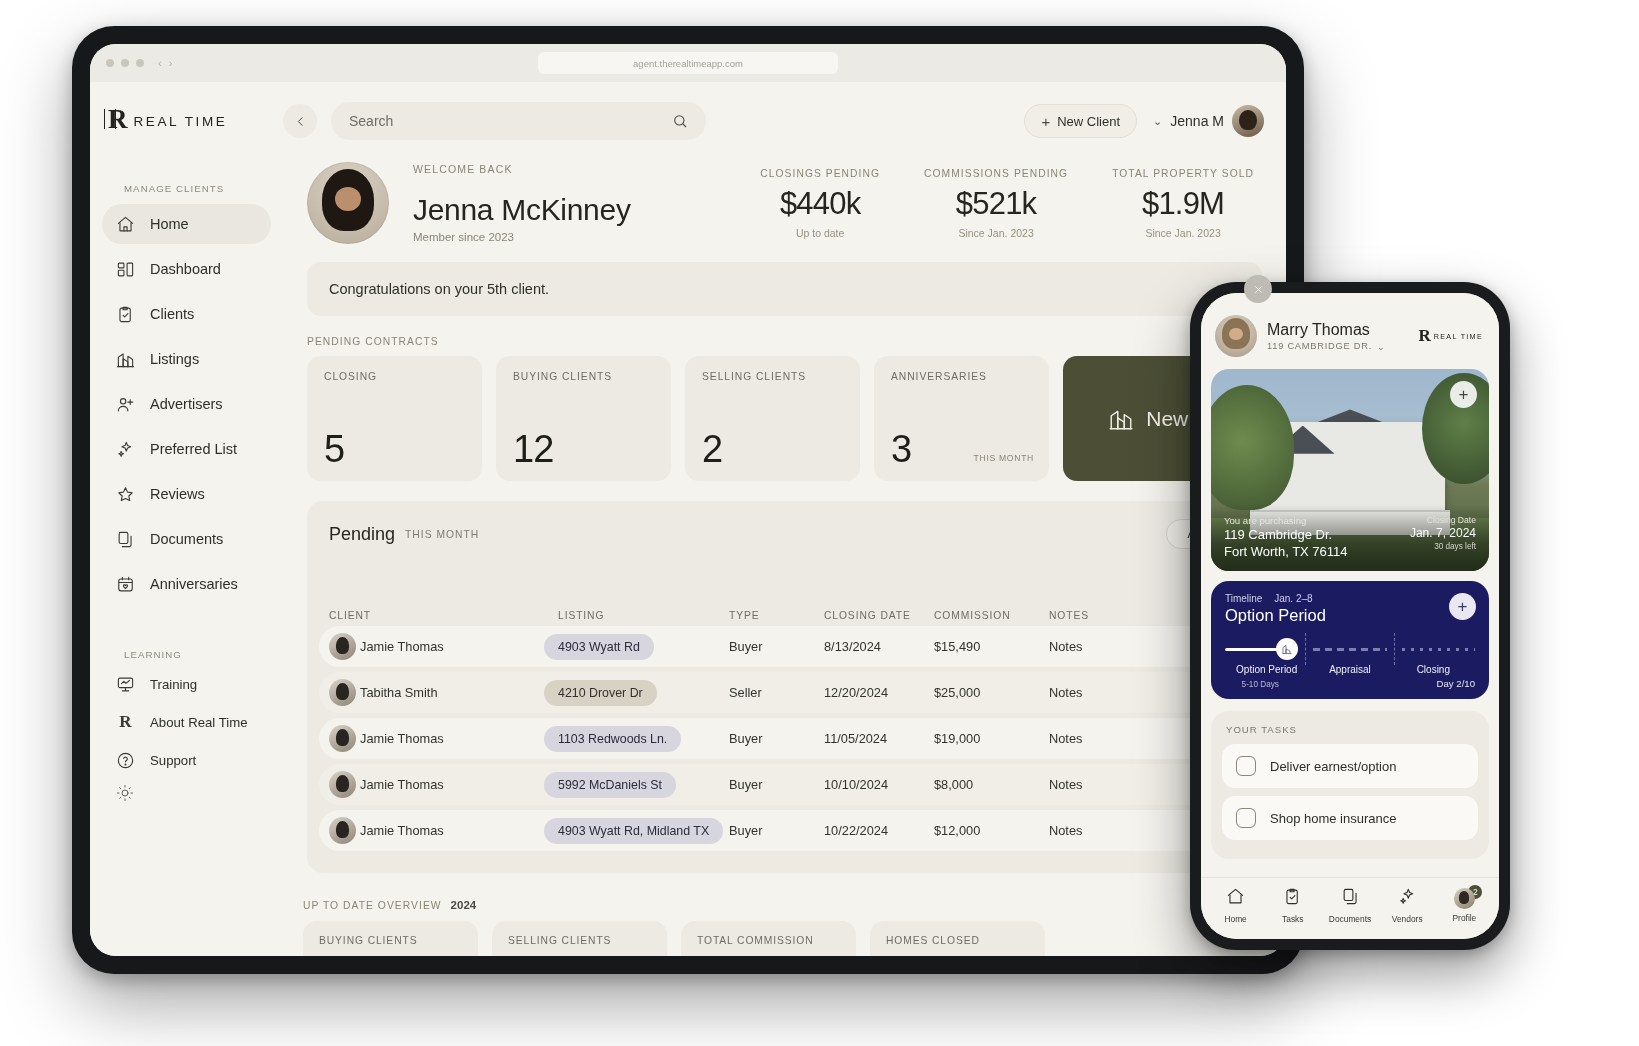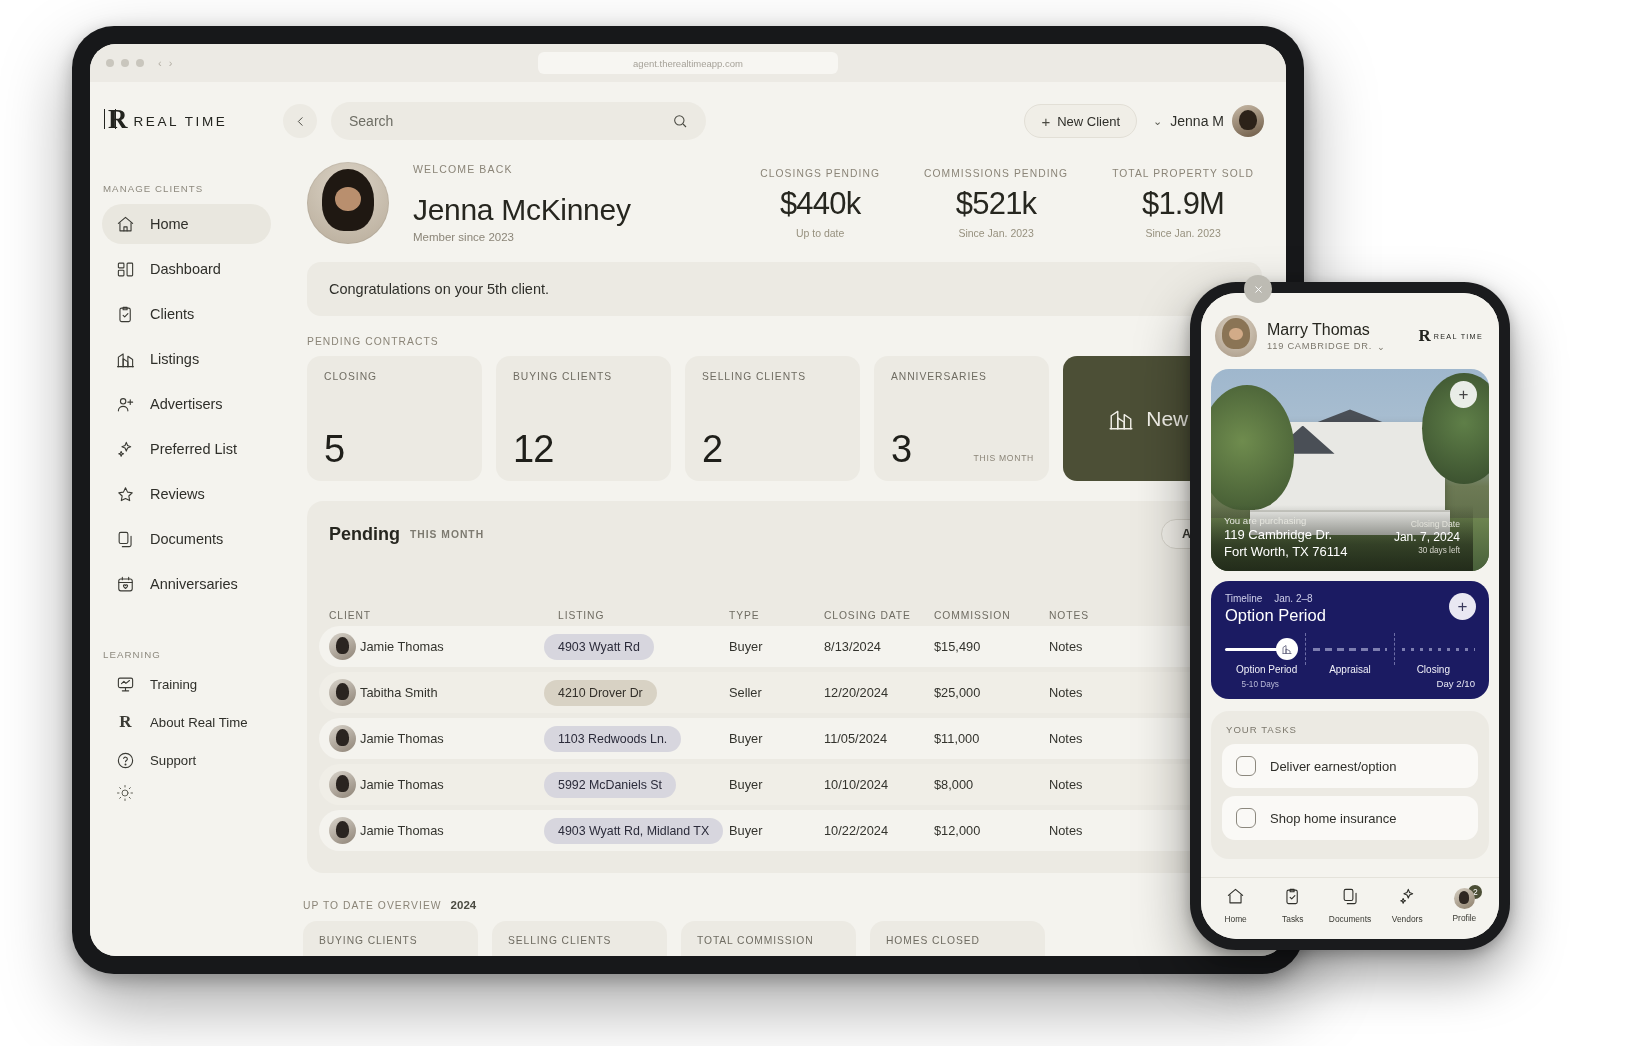--- a/index.html
+++ b/index.html
@@ -55,21 +55,21 @@
     color: #23241f; line-height: 1; letter-spacing: -1px;
     position: relative; top: -2px;
   }
   .brand-mark::before{
     content:""; position:absolute; left:-4px; top:3px; width:10px; height:20px;
     border-left:1px solid #23241f; border-right:1px solid #23241f;
   }
   .brand-text { font-size: 13.5px; letter-spacing: 2.6px; color: #23241f; font-weight: 500; }
   .nav-section {
     font-size: 9.7px; letter-spacing: 1.05px; color: #8d897e;
-    padding: 0 0 0 13px; margin: 45px 0 10px 0; text-transform: uppercase;
+    padding: 0 0 0 34px; margin: 45px 0 10px 0; text-transform: uppercase;
   }
   .nav-section.learning { margin-bottom: 6px; }
   .nav-item {
     display: flex; align-items: center; gap: 15px;
     height: 40px; margin: 0 12px 5px 12px; padding: 0 14px;
     border-radius: 20px; cursor: pointer;
   }
   .nav-item.active { background: #e9e7df; }
   .nav-item .ic { width: 19px; height: 19px; flex: 0 0 19px; display: flex; align-items: center; justify-content: center; }
   .nav-item .ic svg { width: 19px; height: 19px; stroke: #3a3a34; fill: none; stroke-width: 1.4; stroke-linecap: round; stroke-linejoin: round; }
@@ -172,21 +172,21 @@
     display: flex; align-items: center; justify-content: center; gap: 12px; cursor: pointer;
   }
   .kpi-cta svg { width: 26px; height: 26px; stroke: #f1efe8; fill: none; stroke-width: 1.3; stroke-linecap: round; stroke-linejoin: round; }
   .kpi-cta span { font-size: 21px; color: #f3f1ea; }
 
   
   .panel {
     margin: 20px 0 0 24px; background: #eceae3; border-radius: 16px;
     padding: 18px 0 22px 0; position: relative;
   }
-  .panel-head { display: flex; align-items: center; padding: 0 22px 0 22px; font-weight: bold; }
+  .panel-head { display: flex; align-items: center; padding: 0 22px 0 22px; }
   .panel-title { font-size: 18px; color: #26261f; }
   .panel-sub { font-size: 10.3px; letter-spacing: 1px; color: #7d7a70; margin-left: 10px; text-transform: uppercase; }
   .filter-pill {
     margin-left: auto; height: 30px; padding: 0 20px; border: 1px solid #d6d3ca;
     border-radius: 15px; display: flex; align-items: center; font-size: 12.5px;
     color: #3a3a33; background: #f1efe9; cursor: pointer; white-space: nowrap;
   }
   .thead { display: flex; padding: 18px 22px 0 22px; }
   .th { font-size: 10.3px; letter-spacing: .9px; color: #6f6c62; text-transform: uppercase; margin-top: 43px; }
   .c-client { flex: 0 0 215px; }
@@ -288,22 +288,22 @@
     background: radial-gradient(circle at 50% 45%, #5f7f48, #35492b); border-radius: 50%; }
   .lawn { position: absolute; left: 0; bottom: 0; width: 100%; height: 26%;
     background: linear-gradient(180deg,#6d8450,#48603a); }
   .card-plus {
     position: absolute; right: 12px; top: 12px; width: 27px; height: 27px;
     border-radius: 50%; background: rgba(255,255,255,.88);
     display: flex; align-items: center; justify-content: center;
     font-size: 17px; color: #444; cursor: pointer; line-height: 1;
   }
   .card-overlay {
-    position: absolute; left: 0; right: 16px; bottom: 0; padding: 10px 13px 11px 13px;
-    display: flex; align-items: center;
+    position: absolute; left: 0; right: 0; bottom: 0; padding: 10px 13px 11px 13px;
+    display: flex; align-items: flex-start;
     background: linear-gradient(180deg, rgba(0,0,0,0) 0%, rgba(20,24,14,.55) 60%, rgba(20,24,14,.72) 100%);
   }
   .ov-l { flex: 1; }
   .ov-kick { font-size: 9.6px; color: #e6e6df; }
   .ov-title { font-size: 13px; color: #fff; line-height: 1.25; margin-top: 1px; }
   .ov-r { text-align: right; }
   .ov-r .k { font-size: 8.6px; color: #e2e2da; }
   .ov-r .d { font-size: 12px; color: #fff; margin-top: 1px; }
   .ov-r .s { font-size: 8.2px; color: #d6d6cd; margin-top: 2px; }
 
@@ -660,21 +660,21 @@
             </div>
 
             <div class="trow">
               <div class="cell c-client client-cell">
                 <span class="row-av"></span>
                 <span>Jamie Thomas</span>
               </div>
               <div class="c-listing"><span class="chip">1103 Redwoods Ln.</span></div>
               <div class="cell c-type">Buyer</div>
               <div class="cell c-date">11/05/2024</div>
-              <div class="cell c-comm">$11,000</div>
+              <div class="cell c-comm">$19,000</div>
               <div class="cell c-notes">Notes</div>
               <div class="c-menu"><span class="dots-btn">•••</span></div>
             </div>
 
             <div class="trow">
               <div class="cell c-client client-cell">
                 <span class="row-av"></span>
                 <span>Jamie Thomas</span>
               </div>
               <div class="c-listing"><span class="chip">5992 McDaniels St</span></div>

